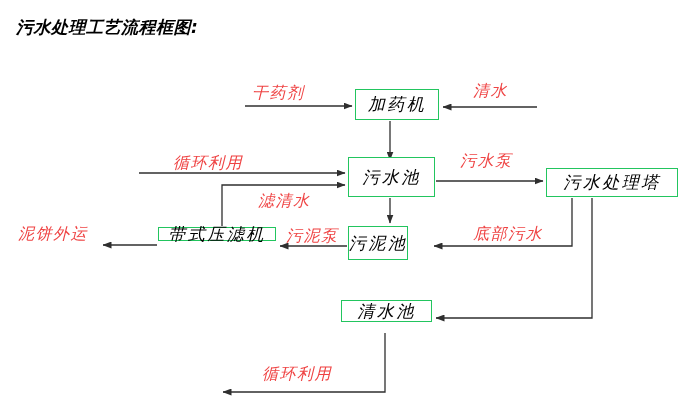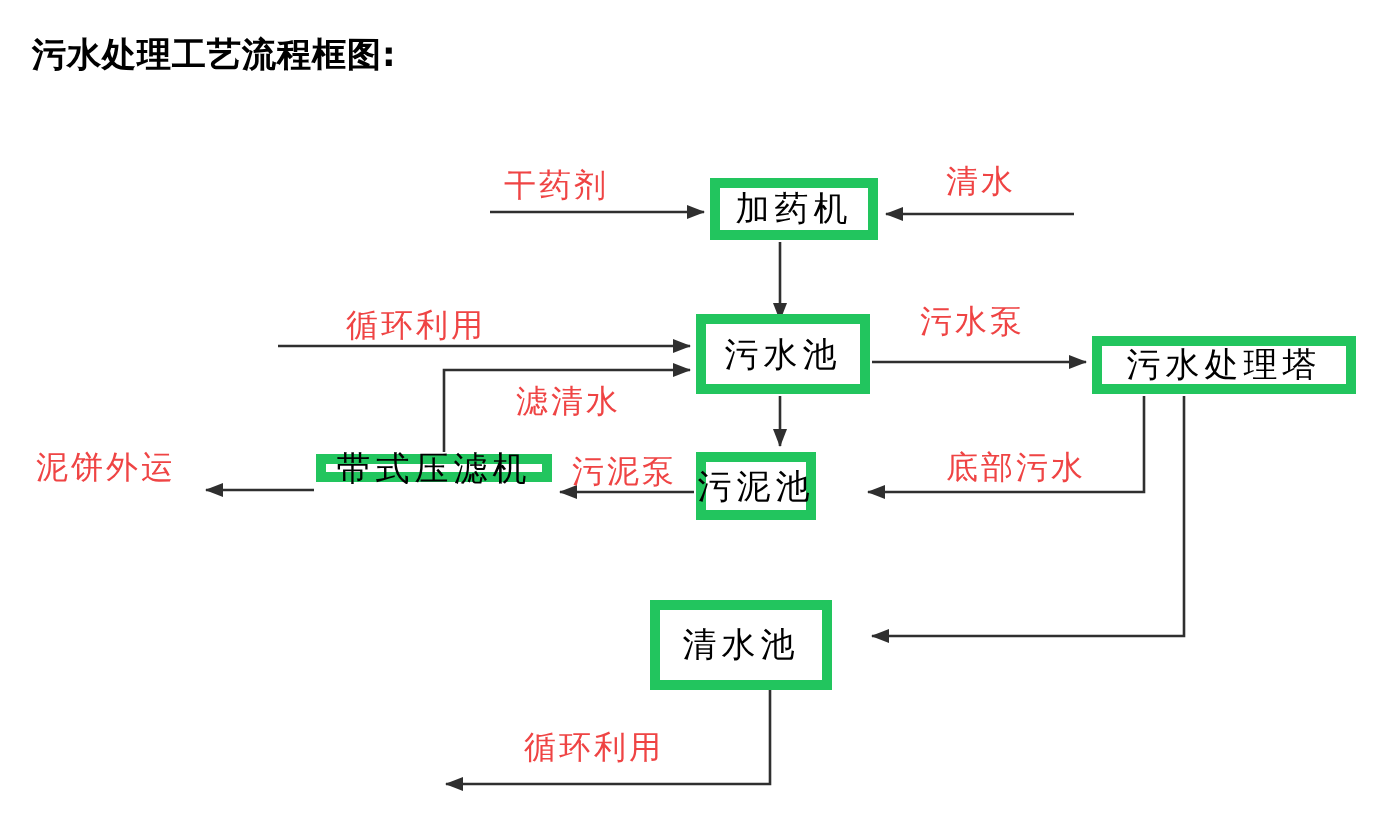--- a/index.html
+++ b/index.html
@@ -3,31 +3,32 @@
 <meta charset="utf-8">
 <style>
   html,body{margin:0;padding:0;background:#ffffff;}
   .stage{
     position:relative;
     width:700px;height:420px;
     background:#ffffff;
     font-family:"DejaVu Sans", sans-serif;
     color:#000000;
     overflow:hidden;
+    font-style:italic;
   }
   .title{
     position:absolute;left:16px;top:16px;
     font-size:17px;font-weight:bold;letter-spacing:0.5px;
     margin:0;color:#000000;white-space:nowrap;
   }
   .edges{position:absolute;left:0;top:0;width:700px;height:420px;}
   .node{
     position:absolute;
     box-sizing:border-box;
-    border:5px solid #22c55e;
+    border:1px solid #22c55e;
     background:#ffffff;
     display:flex;align-items:center;justify-content:center;
     font-size:17px;letter-spacing:2.5px;
     white-space:nowrap;
   }
   .flabel{
     position:absolute;
     font-size:16px;letter-spacing:1.5px;
     white-space:nowrap;color:#ef4444;
   }
@@ -57,21 +58,21 @@
     <path d="M157,245 H103" marker-end="url(#arr)"></path>
     <path d="M592,198 V318 H436" marker-end="url(#arr)"></path>
     <path d="M385,333 V392 H223" marker-end="url(#arr)"></path>
   </svg>
 
   <div class="node" style="left:355px;top:89px;width:84px;height:31px">加药机</div>
   <div class="node" style="left:348px;top:157px;width:87px;height:40px">污水池</div>
   <div class="node" style="left:546px;top:168px;width:132px;height:29px">污水处理塔</div>
   <div class="node" style="left:348px;top:226px;width:60px;height:34px">污泥池</div>
   <div class="node" style="left:158px;top:227px;width:118px;height:14px">带式压滤机</div>
-  <div class="node" style="left:325px;top:300px;width:91px;height:45px">清水池</div>
+  <div class="node" style="left:341px;top:300px;width:91px;height:22px">清水池</div>
 
   <span class="flabel" style="left:252px;top:83px">干药剂</span>
   <span class="flabel" style="left:473px;top:81px">清水</span>
   <span class="flabel" style="left:173px;top:153px">循环利用</span>
   <span class="flabel" style="left:258px;top:191px">滤清水</span>
   <span class="flabel" style="left:460px;top:151px">污水泵</span>
   <span class="flabel" style="left:473px;top:224px">底部污水</span>
   <span class="flabel" style="left:286px;top:226px">污泥泵</span>
   <span class="flabel" style="left:262px;top:364px">循环利用</span>
   <span class="flabel" style="left:18px;top:224px">泥饼外运</span>

